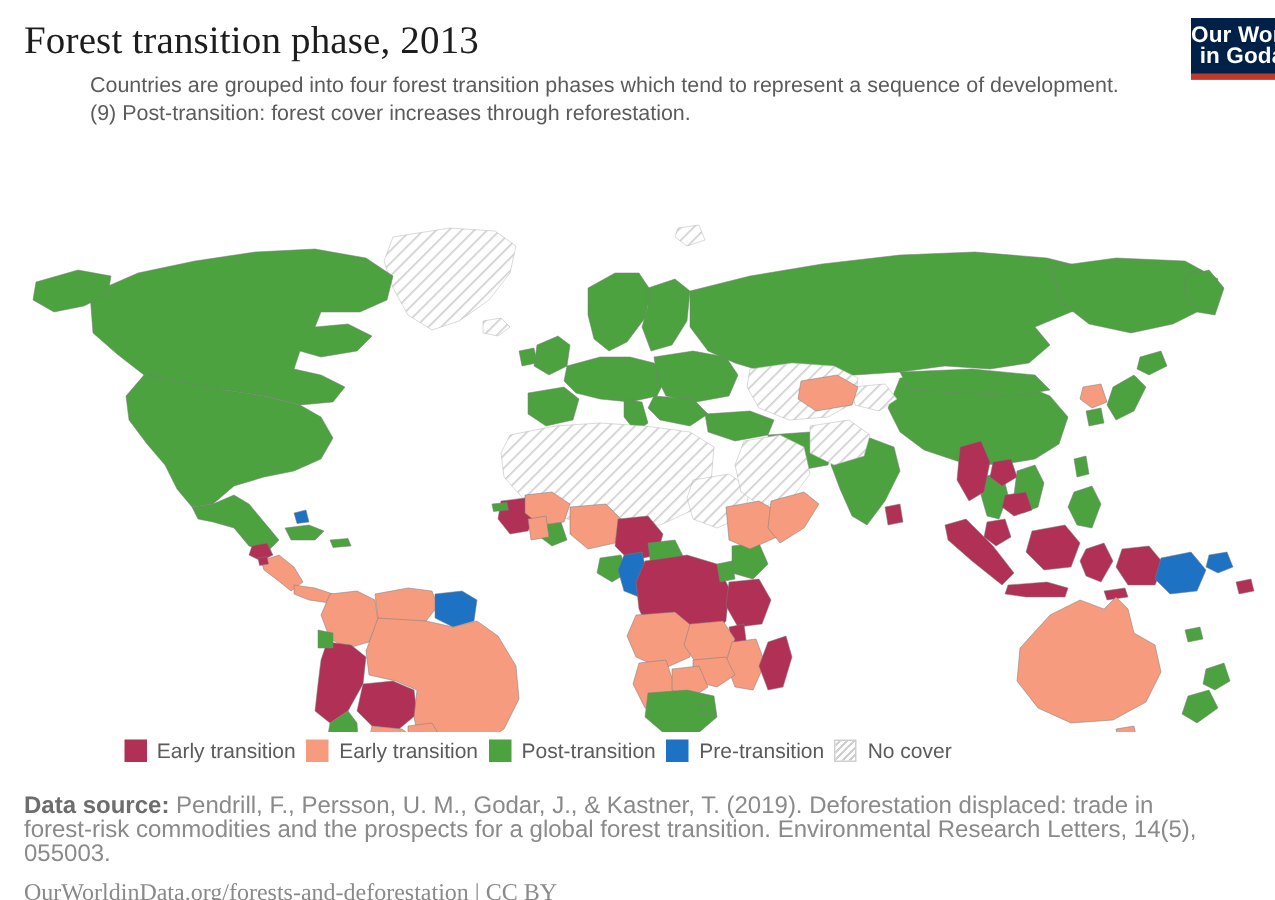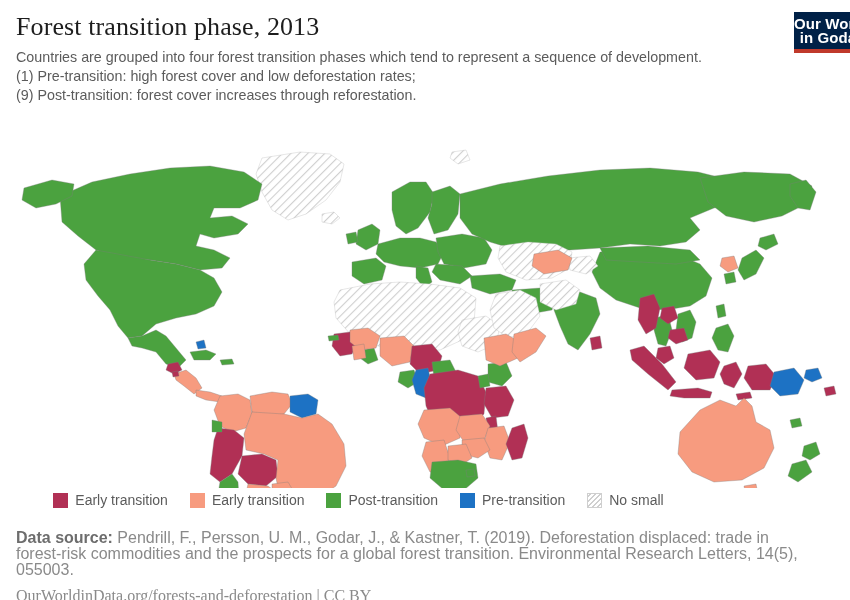--- a/index.html
+++ b/index.html
@@ -19,21 +19,21 @@
     font-family:"Liberation Serif", serif;
     font-size:26px;line-height:30px;
     color:#1d1d1d;font-weight:400;
     margin:0 0 6px 0;letter-spacing:.1px;
   }
   .subtitle{
     font-size:14.3px;line-height:19.2px;
     color:#5b5b5b;
     max-width:740px;
   }
-  .subtitle div{white-space:nowrap;}
+  .subtitle div{white-space:nowrap;margin-left:44px;}
 
   
   .logo{
     position:absolute;right:14px;top:12px;
     width:74px;
     background:#002147;
     color:#ffffff;
     text-align:center;
     font-size:15px;line-height:14px;
     font-weight:700;
@@ -51,21 +51,21 @@
   .c-early{fill:#b13055;}
   .c-late{fill:#f79b7f;}
   .c-post{fill:#4ba23f;}
   .c-pre{fill:#1d72c4;}
   .c-nodata{fill:url(#hatch);stroke:#b9b9b9;}
 
   
   .legend{
     position:absolute;left:0;top:492px;width:717px;
     display:flex;justify-content:center;align-items:center;
-    gap:22px;
+    gap:7px;
   }
   .legend-item{display:flex;align-items:center;gap:7px;}
   .swatch{width:15px;height:15px;display:inline-block;}
   .sw-early{background:#b13055;}
   .sw-late{background:#f79b7f;}
   .sw-post{background:#4ba23f;}
   .sw-pre{background:#1d72c4;}
   .sw-nodata{
     background:
       repeating-linear-gradient(-45deg,#ffffff 0 2px,#cfcfcf 2px 3.4px);
@@ -85,21 +85,20 @@
 </style>
 </head>
 <body>
 
 <div class="page">
 
   <div class="header">
     <h1 class="title">Forest transition phase, 2013</h1>
     <div class="subtitle">
       <div>Countries are grouped into four forest transition phases which tend to represent a sequence of development.</div>
-      <div>(1) Pre-transition: high forest cover and low deforestation rates;</div>
       <div>(9) Post-transition: forest cover increases through reforestation.</div>
     </div>
   </div>
 
   <div class="logo">
     <div>Our World</div>
     <div>in Godar</div>
   </div>
 
   <div class="map-wrap">
@@ -255,21 +254,21 @@
     <div class="legend-item">
       <span class="swatch sw-post"></span>
       <span class="legend-label">Post-transition</span>
     </div>
     <div class="legend-item">
       <span class="swatch sw-pre"></span>
       <span class="legend-label">Pre-transition</span>
     </div>
     <div class="legend-item">
       <span class="swatch sw-nodata"></span>
-      <span class="legend-label">No small</span>
+      <span class="legend-label">No cover</span>
     </div>
   </div>
 
   <div class="footer">
     <div class="src"><b>Data source:</b><span> Pendrill, F., Persson, U. M., Godar, J., &amp; Kastner, T. (2019). Deforestation displaced: trade in forest-risk commodities and the prospects for a global forest transition. Environmental Research Letters, 14(5), 055003.</span></div>
     <div class="link">OurWorldinData.org/forests-and-deforestation | CC BY</div>
   </div>
 
 </div>
 

